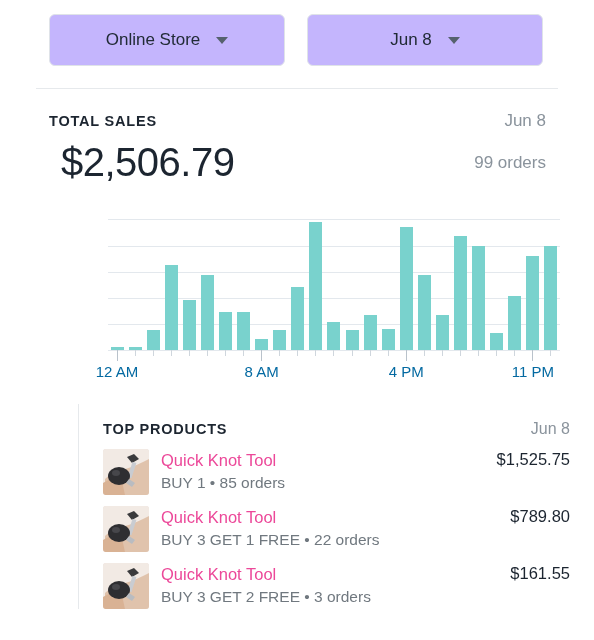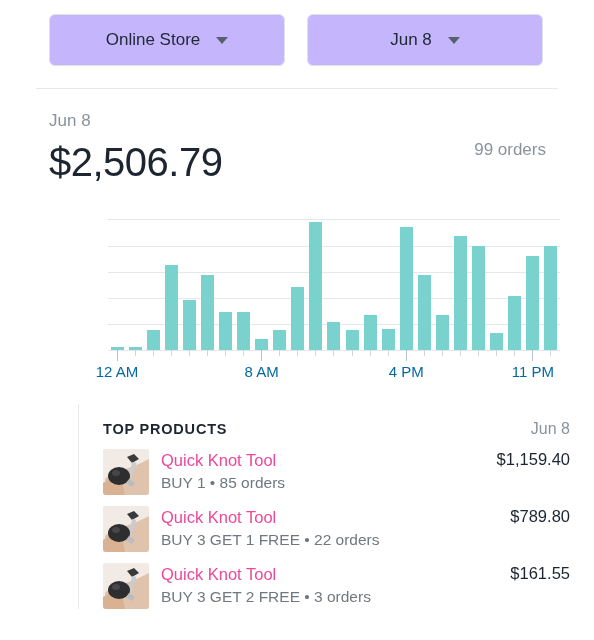--- a/index.html
+++ b/index.html
@@ -43,22 +43,23 @@
   .sales { padding: 22px 48px 0 49px; }
   .sales-head {
     display: flex; justify-content: space-between; align-items: baseline;
   }
   .sales-label {
     font-size: 14.5px; font-weight: bold; letter-spacing: 0.8px;
     color: #1c2530;
   }
   .sales-date { font-size: 17px; color: #8a939c; }
   .sales-amount-row {
-    display: flex; justify-content: space-between; align-items: flex-start;
+    display: flex; justify-content: space-between; align-items: center;
     margin-top: 9px;
+    margin-left: 12px;
   }
   .sales-amount {
     font-size: 40px; color: #1c2530; letter-spacing: -0.5px;
   }
   .sales-orders { font-size: 17px; color: #8a939c; }
 
   
   .chart-wrap { position: relative; margin-top: 18px; height: 185px; }
   .chart { position: relative; height: 185px; }
   .ylabels { position: absolute; left: 0; top: 0; width: 104px; height: 150px; }
@@ -147,20 +148,21 @@
     </div>
     <div class="dropdown narrow">
       <span>Jun 8</span>
       <span class="caret"></span>
     </div>
   </div>
   <div class="hr"></div>
 
   <div class="sales">
     <div class="sales-head">
+      <div class="sales-label">TOTAL SALES</div>
       <div class="sales-date">Jun 8</div>
     </div>
     <div class="sales-amount-row">
       <div class="sales-amount">$2,506.79</div>
       <div class="sales-orders">99 orders</div>
     </div>
   </div>
 
   <div class="chart-wrap">
     <div class="chart">
@@ -351,21 +353,21 @@
   <rect x="27" y="13" width="4" height="16" transform="rotate(18 29 21)" fill="#c9ccd1"></rect>
   <ellipse cx="16" cy="27" rx="11" ry="9" fill="#2e2e31"></ellipse>
   <ellipse cx="13" cy="24" rx="4" ry="3" fill="#47474b"></ellipse>
   <path d="M26 30 l6 4 -3 4 -6 -4 Z" fill="#b9bcc1"></path>
 </svg>
           </div>
           <div class="prod-info">
             <div class="prod-name">Quick Knot Tool</div>
             <div class="prod-sub">BUY 1 • 85 orders</div>
           </div>
-          <div class="prod-price">$1,159.40</div>
+          <div class="prod-price">$1,525.75</div>
         </div>
         <div class="prod-row">
           <div class="thumb">
             <svg viewBox="0 0 46 46">
   <rect width="46" height="46" fill="#f2eae4"></rect>
   <path d="M2 30 C8 24,14 22,22 20 C30 18,38 14,46 10 L46 46 L2 46 Z" fill="#e0c3ac"></path>
   <path d="M0 34 C6 30,12 29,18 28 L22 46 L0 46 Z" fill="#d9b294"></path>
   <path d="M24 8 L31 5 L36 10 L29 14 Z" fill="#3a3a3c"></path>
   <rect x="27" y="13" width="4" height="16" transform="rotate(18 29 21)" fill="#c9ccd1"></rect>
   <ellipse cx="16" cy="27" rx="11" ry="9" fill="#2e2e31"></ellipse>

